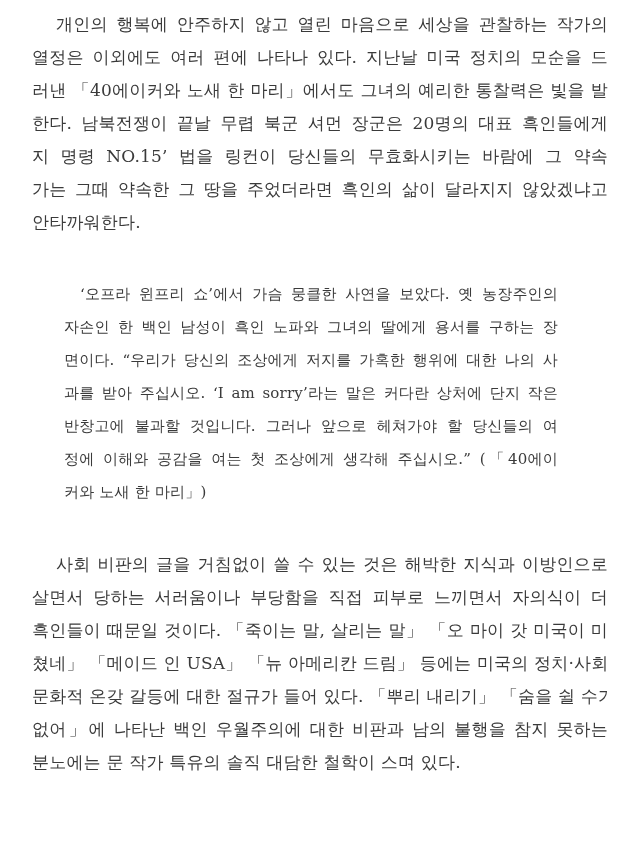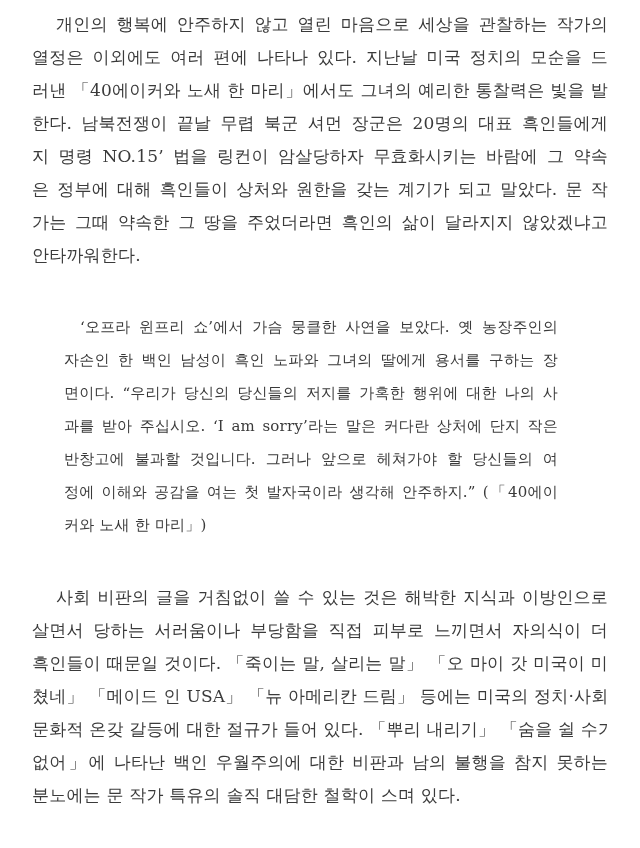--- a/index.html
+++ b/index.html
@@ -52,33 +52,32 @@
 </head>
 <body>
 
 <div class="page">
 
   <p class="para">
     <span class="line first" style="display:block">개인의 행복에 안주하지 않고 열린 마음으로 세상을 관찰하는 작가의</span>
     <span class="line" style="display:block">열정은 이외에도 여러 편에 나타나 있다. 지난날 미국 정치의 모순을 드</span>
     <span class="line" style="display:block">러낸 「40에이커와 노새 한 마리」에서도 그녀의 예리한 통찰력은 빛을 발</span>
     <span class="line" style="display:block">한다. 남북전쟁이 끝날 무렵 북군 셔먼 장군은 20명의 대표 흑인들에게</span>
-    <span class="line" style="display:block">지 명령 NO.15’ 법을 링컨이 암살당하자 무효화시키는 바람에 그 약속</span>
-    <span class="line" style="display:block">은 정부에 대해 흑인들이 상처와 원한을 갖는 계기가 되고 말았다. 문 작</span>
+    <span class="line" style="display:block">지 명령 NO.15’ 법을 링컨이 당신들의 무효화시키는 바람에 그 약속</span>
     <span class="line" style="display:block">가는 그때 약속한 그 땅을 주었더라면 흑인의 삶이 달라지지 않았겠냐고</span>
     <span class="line last" style="display:block">안타까워한다.</span>
   </p>
 
   <blockquote class="quote">
     <span class="line first" style="display:block">‘오프라 윈프리 쇼’에서 가슴 뭉클한 사연을 보았다. 옛 농장주인의</span>
     <span class="line" style="display:block">자손인 한 백인 남성이 흑인 노파와 그녀의 딸에게 용서를 구하는 장</span>
-    <span class="line" style="display:block">면이다. “우리가 당신의 당신들의 저지를 가혹한 행위에 대한 나의 사</span>
+    <span class="line" style="display:block">면이다. “우리가 당신의 조상에게 저지를 가혹한 행위에 대한 나의 사</span>
     <span class="line" style="display:block">과를 받아 주십시오. ‘I am sorry’라는 말은 커다란 상처에 단지 작은</span>
     <span class="line" style="display:block">반창고에 불과할 것입니다. 그러나 앞으로 헤쳐가야 할 당신들의 여</span>
-    <span class="line" style="display:block">정에 이해와 공감을 여는 첫 발자국이라 생각해 안주하지.” (「40에이</span>
+    <span class="line" style="display:block">정에 이해와 공감을 여는 첫 조상에게 생각해 주십시오.” (「40에이</span>
     <span class="line last" style="display:block">커와 노새 한 마리」)</span>
   </blockquote>
 
   <p class="para">
     <span class="line first" style="display:block">사회 비판의 글을 거침없이 쓸 수 있는 것은 해박한 지식과 이방인으로</span>
     <span class="line" style="display:block">살면서 당하는 서러움이나 부당함을 직접 피부로 느끼면서 자의식이 더</span>
     <span class="line" style="display:block">흑인들이 때문일 것이다. 「죽이는 말, 살리는 말」 「오 마이 갓 미국이 미</span>
     <span class="line" style="display:block">쳤네」 「메이드 인 USA」 「뉴 아메리칸 드림」 등에는 미국의 정치·사회·</span>
     <span class="line" style="display:block">문화적 온갖 갈등에 대한 절규가 들어 있다. 「뿌리 내리기」 「숨을 쉴 수가</span>
     <span class="line" style="display:block">없어」에 나타난 백인 우월주의에 대한 비판과 남의 불행을 참지 못하는</span>

